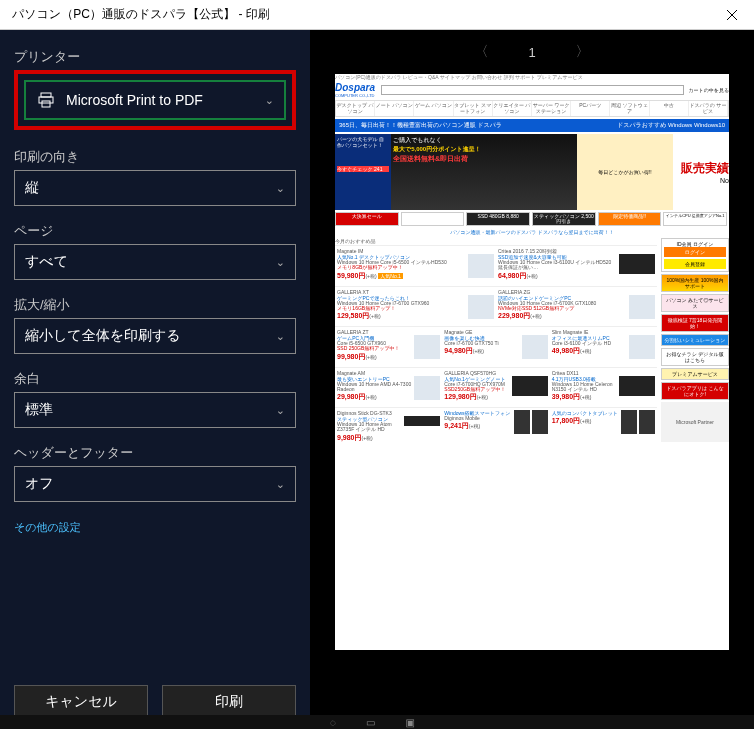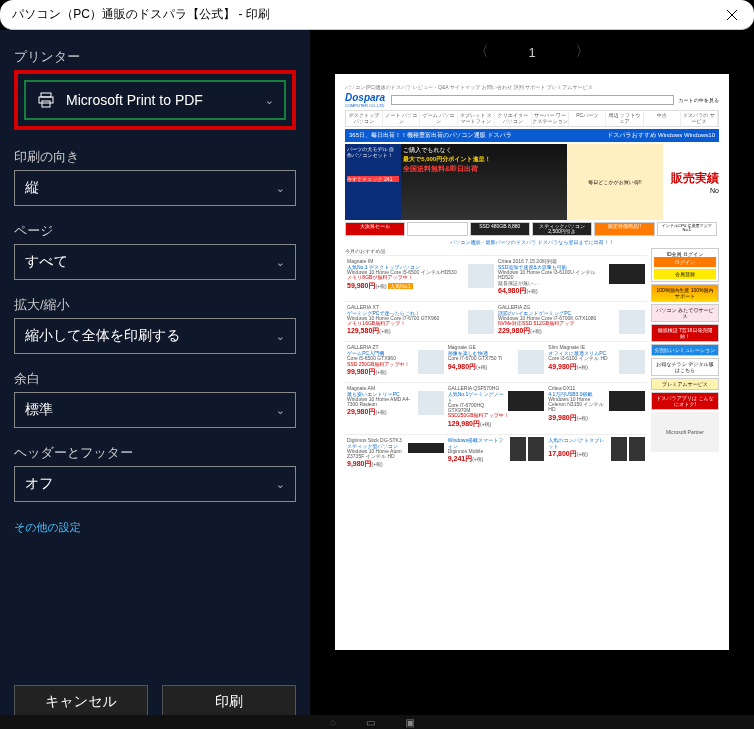--- a/index.html
+++ b/index.html
@@ -1,18 +1,18 @@
 <!DOCTYPE html>
 <html><head>
 <meta charset="utf-8">
 <style>
 * { box-sizing: border-box; margin: 0; padding: 0; font-family: "Yu Gothic UI", "Meiryo", sans-serif; }
 body { width: 754px; height: 729px; background: #000; color: #fff; overflow: hidden; position: relative; }
 
-.titlebar { display: flex; align-items: center; justify-content: space-between; height: 30px; padding: 0 0 0 12px; background: #fff; color: #000; border-bottom: 1px solid #ccc; border-radius: 13px; }
+.titlebar { display: flex; align-items: center; justify-content: space-between; height: 30px; padding: 0 0 0 12px; background: #fff; color: #000; border-bottom: 1px solid #ccc; }
 .titlebar-title { font-size: 12px; }
 .titlebar-close { width: 45px; height: 30px; display: flex; align-items: center; justify-content: center; font-size: 14px; }
 
 .main { display: flex; height: calc(100% - 30px); }
 
 .sidebar { width: 310px; background: #0f172a; padding: 14px 14px 0 14px; display: flex; flex-direction: column; }
 
 .section-label { font-size: 13px; color: #ccc; margin-bottom: 4px; margin-top: 4px; }
 
 .dropdown { display: flex; align-items: center; border: 1px solid #888; height: 36px; padding: 0 10px; position: relative; cursor: pointer; margin-bottom: 12px; }
@@ -27,21 +27,21 @@
 
 .footer { display: flex; gap: 14px; margin-top: auto; padding-bottom: 10px; padding-top: 18px; }
 .footer-btn { flex: 1; height: 34px; background: #222; border: 1px solid #555; color: #fff; font-size: 14px; display: flex; align-items: center; justify-content: center; cursor: pointer; }
 
 .preview-pane { flex: 1; background: #000; display: flex; flex-direction: column; }
 .pager { display: flex; align-items: center; justify-content: center; height: 44px; gap: 30px; color: #ccc; }
 .pager .arrow { font-size: 14px; color: #666; cursor: pointer; padding: 6px 10px; }
 .pager .pagenum { font-size: 13px; }
 
 .preview-holder { flex: 1; display: flex; align-items: flex-start; justify-content: center; padding: 0 20px 40px 20px; }
-.page { width: 394px; height: 576px; background: #fff; color: #000; font-size: 6px; padding: 10px; overflow: hidden; position: relative; }
+.page { width: 394px; height: 576px; background: #fff; color: #000; font-size: 6px; overflow: hidden; position: relative; }
 
 
 .page .topbar { display:flex; justify-content:space-between; color:#777; font-size:5px; margin-bottom:2px;}
 .page .logo { color:#0a5bd1; font-weight:bold; font-size:10px; font-style:italic;}
 .page .search { border:1px solid #aaa; height:10px; flex:1; margin-left:6px;}
 .page .catrow { display:flex; border:1px solid #ddd; margin-top:2px;}
 .page .catrow div { flex:1; text-align:center; padding:2px 0; border-right:1px solid #eee; font-size:5px; color:#555; line-height:1.1;}
 .page .bluebanner { background:#0a5bd1; color:#fff; font-size:6px; padding:2px 4px; margin-top:2px; display:flex; justify-content:space-between; align-items:center;}
 .page .hero { display:flex; margin-top:2px; height:76px; }
 .page .hero-left { width:56px; background:#0a2d7a; color:#fff; font-size:5px; padding:2px;}

